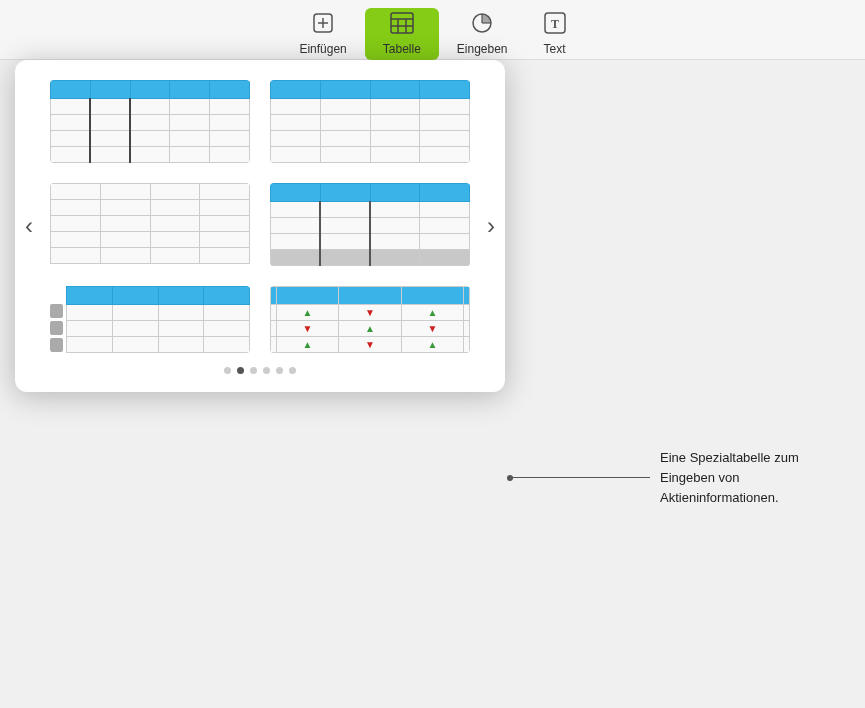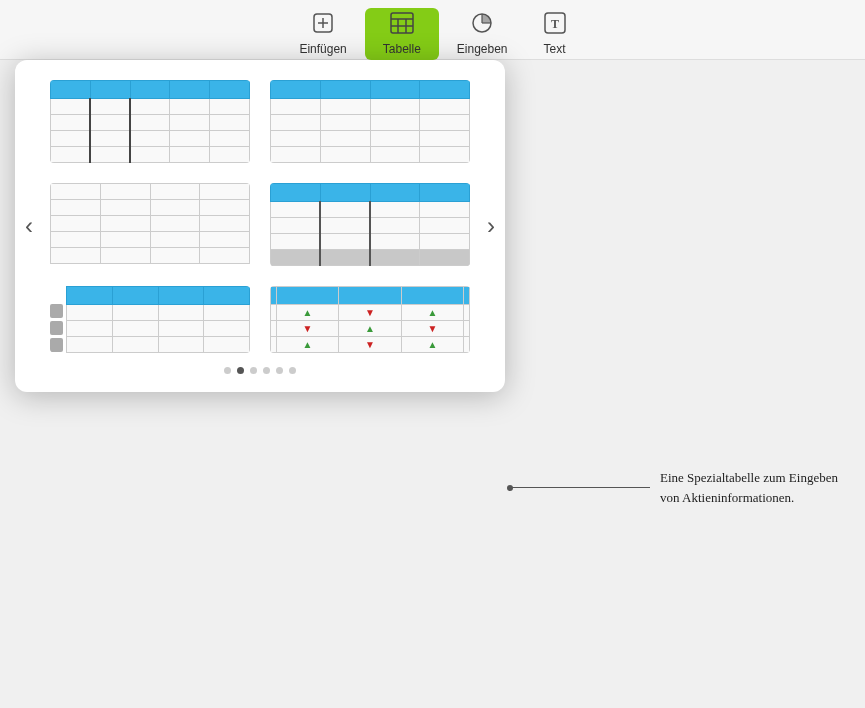--- a/index.html
+++ b/index.html
@@ -458,20 +458,20 @@
     <div class="dot"></div>
     <div class="dot active"></div>
     <div class="dot"></div>
     <div class="dot"></div>
     <div class="dot"></div>
     <div class="dot"></div>
   </div>
 
 </div>
 
-<div style="position:absolute; right:20px; bottom:200px; display:flex; align-items:center;font-family:Liberation Serif, serif;">
+<div style="position:absolute; right:20px; bottom:200px; display:flex; align-items:center;">
   <div style="position:relative">
     <div style="width:140px;height:1px;background:#555;position:relative">
       <div style="width:6px;height:6px;border-radius:50%;background:#555;position:absolute;left:-3px;top:-2.5px"></div>
     </div>
   </div>
   <div style="margin-left:10px;font-size:13px;color:#222;line-height:1.55;max-width:185px">Eine Spezialtabelle zum Eingeben von Aktieninformationen.</div>
 </div>
 
 </body></html>

